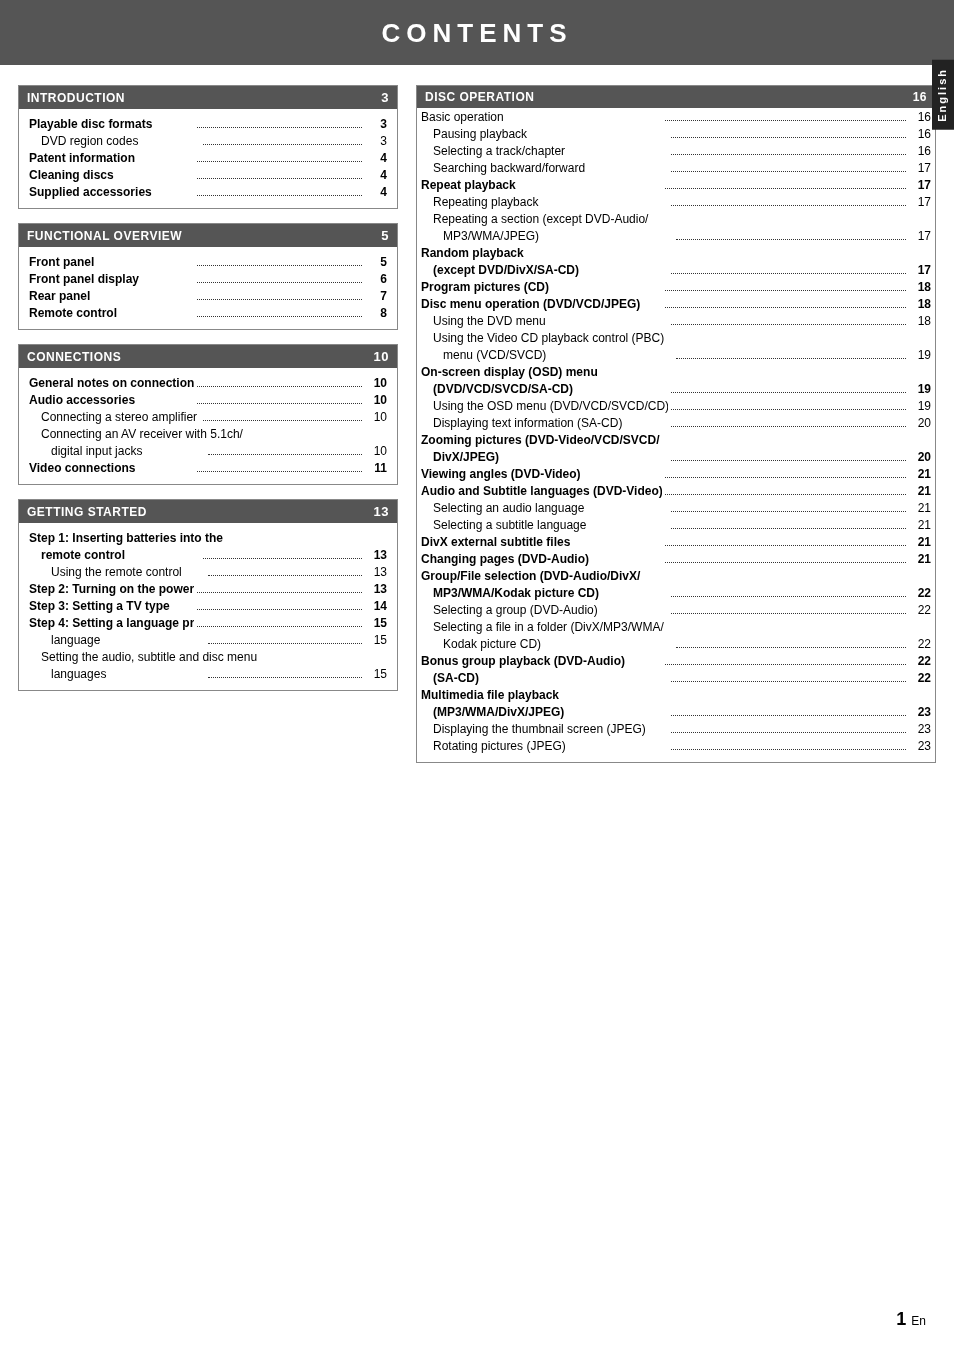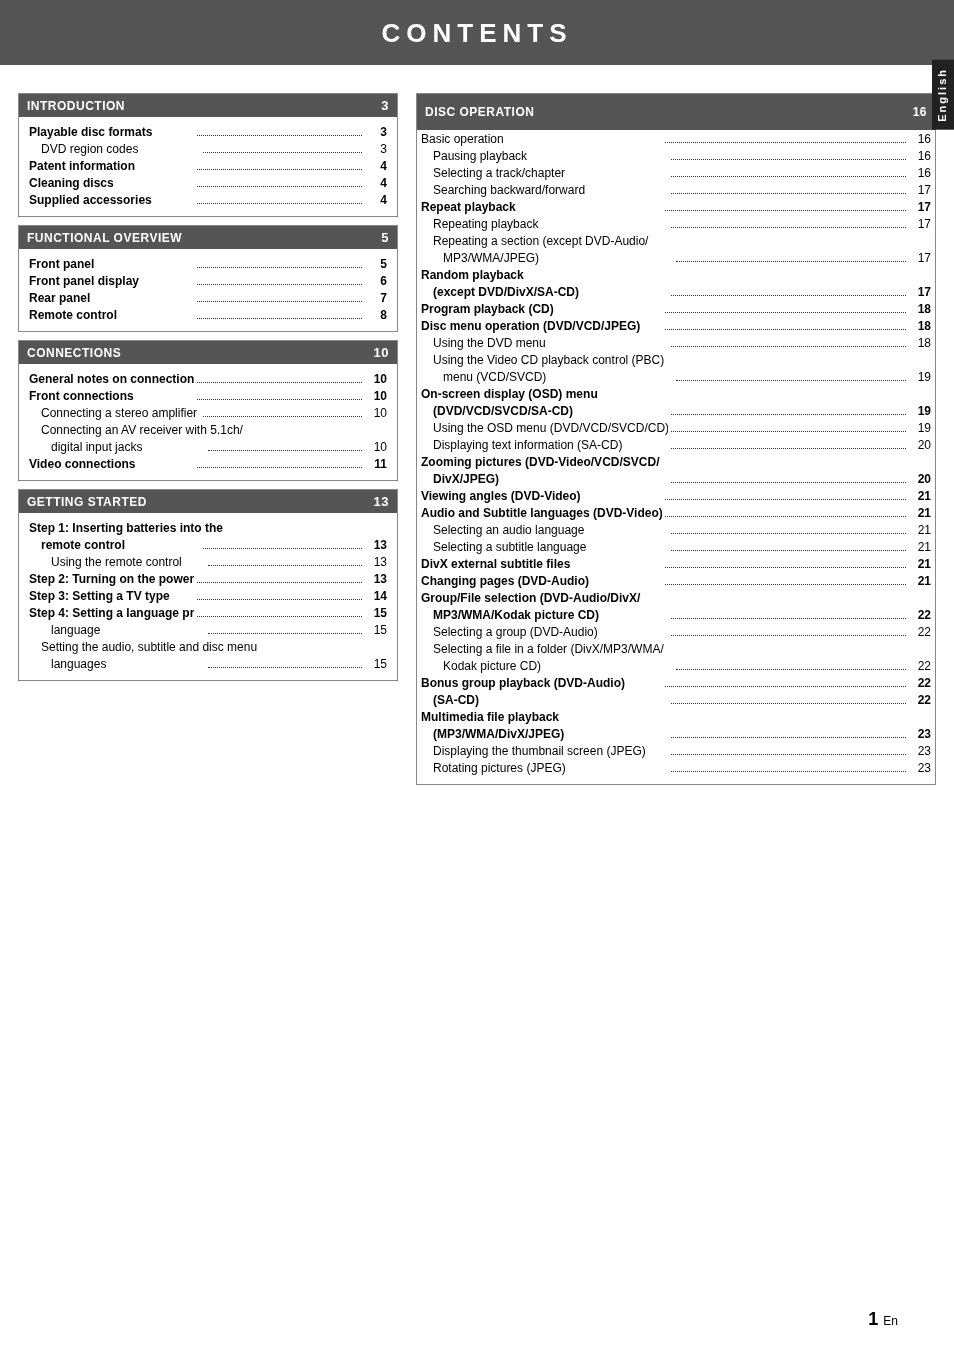--- a/index.html
+++ b/index.html
@@ -41,21 +41,21 @@
 
     
     .page-title-bar {
       background: #555;
       color: #fff;
       text-align: center;
       font-size: 26px;
       font-weight: bold;
       letter-spacing: 6px;
       padding: 18px 0 16px 0;
-      margin-bottom: 16px;
+      margin-bottom: 8px;
     }
 
     
     .content-area {
       display: flex;
       flex-direction: row;
       padding: 12px 18px 12px 18px;
       gap: 18px;
     }
 
@@ -64,21 +64,21 @@
       flex-shrink: 0;
     }
 
     .right-col {
       flex: 1;
     }
 
     
     .section-block {
       border: 1.5px solid #888;
-      margin-bottom: 8px;
+      margin-bottom: 14px;
     }
 
     .section-header {
       background: #555;
       color: #fff;
       font-weight: bold;
       font-size: 12px;
       padding: 4px 8px;
       display: flex;
       justify-content: space-between;
@@ -138,42 +138,42 @@
     .toc-entry.indent2 .toc-label {
       padding-left: 22px;
     }
 
     
     .right-section-header {
       background: #555;
       color: #fff;
       font-weight: bold;
       font-size: 12px;
-      padding: 11px 8px;
+      padding: 4px 8px;
       display: flex;
       justify-content: space-between;
       align-items: center;
       letter-spacing: 0.5px;
       margin-bottom: 0;
     }
 
     .right-section-body {
       padding: 0 4px 8px 4px;
     }
 
     .right-section-block {
       border: 1.5px solid #888;
       margin-bottom: 0;
     }
 
     
     .page-footer {
       position: absolute;
       bottom: 18px;
-      right: 56px;
+      right: 28px;
       font-size: 18px;
       font-weight: bold;
       color: #000;
     }
 
     .page-footer-sub {
       font-size: 12px;
       font-weight: normal;
     }
   </style>
@@ -255,21 +255,21 @@
             <span>CONNECTIONS</span>
             <span class="section-num">10</span>
           </div>
           <div class="section-body">
             <div class="toc-entry bold">
               <span class="toc-label">General notes on connections</span>
               <span class="toc-dots"></span>
               <span class="toc-page">10</span>
             </div>
             <div class="toc-entry bold">
-              <span class="toc-label">Front connections</span>
+              <span class="toc-label">Audio accessories</span>
               <span class="toc-dots"></span>
               <span class="toc-page">10</span>
             </div>
             <div class="toc-entry indent1">
               <span class="toc-label">Connecting a stereo amplifier</span>
               <span class="toc-dots"></span>
               <span class="toc-page">10</span>
             </div>
             <div class="toc-entry indent1">
               <span class="toc-label">Connecting an AV receiver with 5.1ch/</span>
@@ -384,21 +384,21 @@
             </div>
             <div class="toc-entry bold">
               <span class="toc-label">Random playback</span>
             </div>
             <div class="toc-entry bold indent1">
               <span class="toc-label">(except DVD/DivX/SA-CD)</span>
               <span class="toc-dots"></span>
               <span class="toc-page">17</span>
             </div>
             <div class="toc-entry bold">
-              <span class="toc-label">Program playback (CD)</span>
+              <span class="toc-label">Program pictures (CD)</span>
               <span class="toc-dots"></span>
               <span class="toc-page">18</span>
             </div>
             <div class="toc-entry bold">
               <span class="toc-label">Disc menu operation (DVD/VCD/JPEG)</span>
               <span class="toc-dots"></span>
               <span class="toc-page">18</span>
             </div>
             <div class="toc-entry indent1">
               <span class="toc-label">Using the DVD menu</span>

